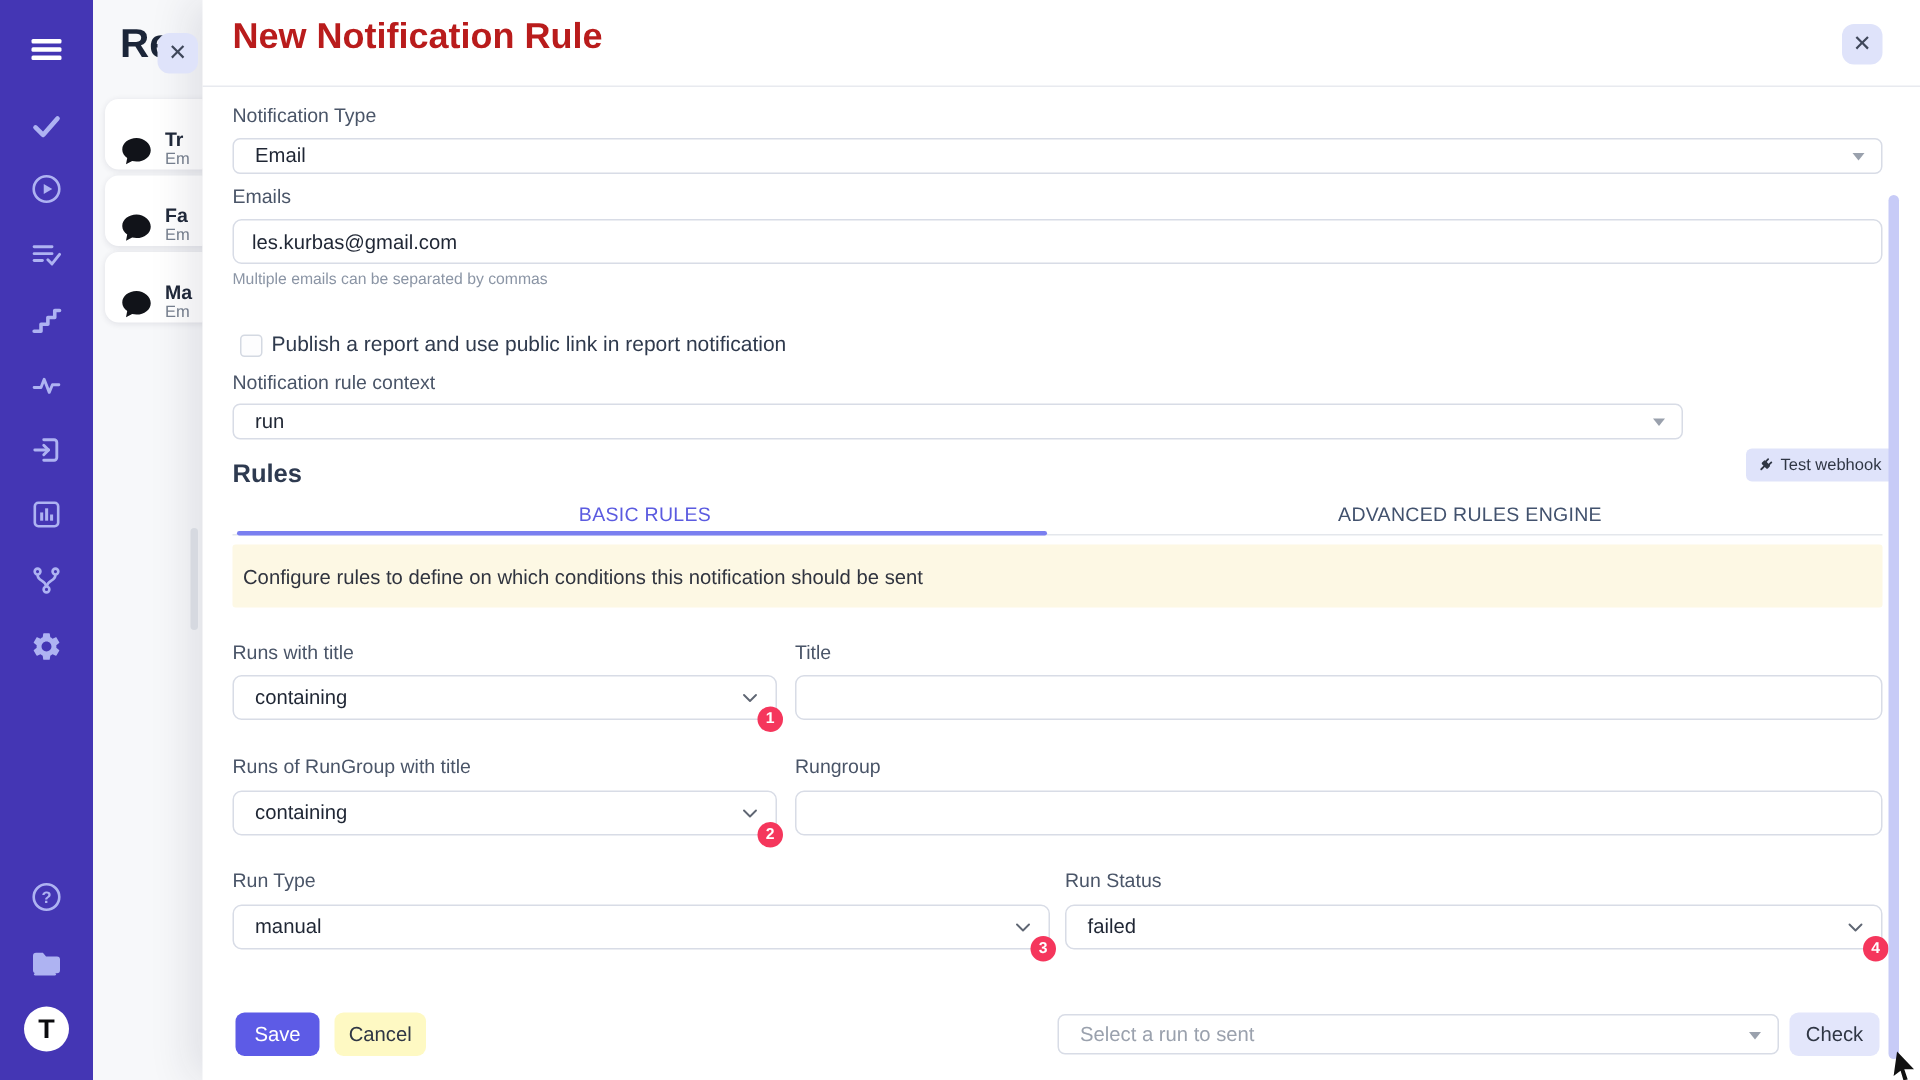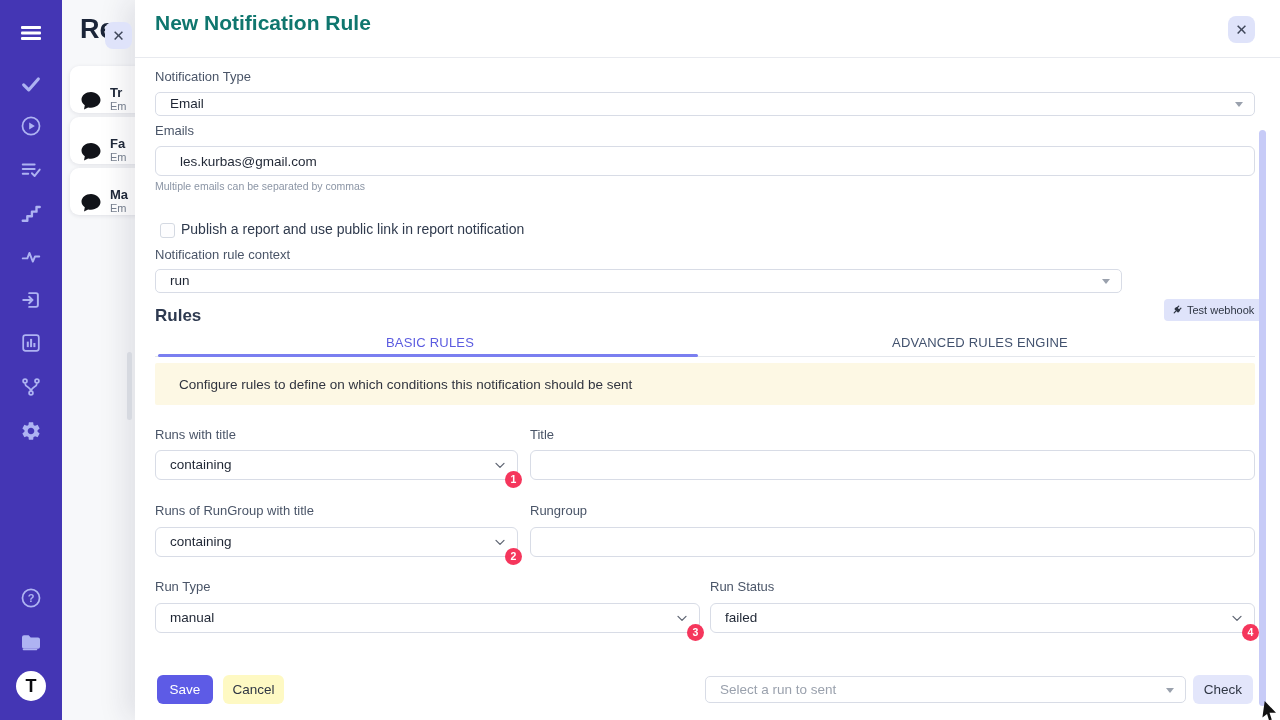--- a/index.html
+++ b/index.html
@@ -17,48 +17,48 @@
   #bgpage { position:absolute; left:62px; top:0; width:73px; height:720px; background:#f7f8fa; overflow:hidden; }
   #bg-title { position:absolute; left:18px; top:14px; font-size:27px; font-weight:bold; color:#1b2538; white-space:nowrap; }
   .bg-card { position:absolute; left:8px; width:110px; height:47px; background:#ffffff; border-radius:9px; box-shadow:0 1px 4px rgba(30,34,60,.10); display:flex; align-items:flex-end; padding-left:9px; }
   .bg-card-txt { margin-left:7px; }
   .bg-card-title { font-size:13px; font-weight:bold; color:#20293a; line-height:15px; }
   .bg-card-sub { font-size:11px; color:#77808f; line-height:13px; }
   #bg-scrollbar { position:absolute; left:127px; top:352px; width:5px; height:68px; background:#d6d9e0; border-radius:3px; z-index:12; }
 
   
   #modal { position:absolute; left:135px; top:0; width:1145px; height:720px; background:#ffffff; box-shadow:-10px 0 26px rgba(25,30,60,.10); z-index:10; }
-  #modal-title { position:absolute; left:20px; top:11px; font-size:21px; font-weight:bold; color:#0f766e; }
+  #modal-title { position:absolute; left:20px; top:11px; font-size:24px; font-weight:bold; color:#b91c1c; }
   #header-divider { position:absolute; left:0; top:57px; width:1145px; height:1px; background:#e8eaef; }
   .close-btn { position:absolute; width:27px; height:27px; background:#dfe3fa; border:none; border-radius:8px; color:#3f475a; font-size:15px; line-height:27px; text-align:center; cursor:pointer; font-family:"Liberation Sans", sans-serif; }
   #modal-close { left:1093px; top:16px; }
   #drawer-close { left:105px; top:22px; z-index:20; }
 
   .field-label { position:absolute; font-size:13px; color:#4a5568; }
   .select-box, .text-input { position:absolute; background:#fff; border:1px solid #d8dce6; border-radius:5px; font-size:13.5px; color:#1f2634; }
   .select-slim { height:24px; line-height:22px; padding:0 26px 0 14px; cursor:pointer; }
   .select-tall { height:30px; line-height:28px; padding:0 30px 0 14px; border-radius:6px; cursor:pointer; }
-  .text-input { height:30px; border-radius:6px; padding:0 24px; font-family:"Liberation Sans", sans-serif; outline:none; }
+  .text-input { height:30px; border-radius:6px; padding:0 12px; font-family:"Liberation Sans", sans-serif; outline:none; }
   .tri-down { position:absolute; width:0; height:0; border-left:4.5px solid transparent; border-right:4.5px solid transparent; border-top:5px solid #9aa1ad; top:50%; margin-top:-2px; right:11px; }
   .chev { position:absolute; right:9px; top:50%; margin-top:-8px; }
   #helper-text { position:absolute; left:20px; top:180px; font-size:10.5px; color:#8b95a5; }
 
   .checkbox { position:absolute; left:25px; top:223px; width:15px; height:15px; border:1px solid #d4d9e2; border-radius:3px; background:#fdfdfe; cursor:pointer; }
   #checkbox-label { position:absolute; left:46px; top:221px; font-size:14px; color:#2f3a4d; cursor:default; }
 
   #rules-heading { position:absolute; left:20px; top:306px; font-size:17px; font-weight:bold; color:#2e3a50; }
   #test-webhook-btn { position:absolute; left:1029px; top:299px; height:22px; padding:0 9px 0 7px; background:#dfe3fa; border:none; border-radius:4px; font-size:11px; color:#2f3644; display:flex; align-items:center; gap:4px; cursor:pointer; font-family:"Liberation Sans", sans-serif; }
 
   .tab { position:absolute; top:335px; width:550px; text-align:center; font-size:13px; cursor:pointer; letter-spacing:.2px; }
   #tab-basic { left:20px; color:#5b5be0; }
   #tab-advanced { left:570px; color:#42526e; }
   #tabs-border { position:absolute; left:20px; top:356px; width:1100px; height:1px; background:#e4e7ec; }
   #tab-underline { position:absolute; left:23px; top:354px; width:540px; height:3px; background:#7a7ff0; border-radius:2px; }
 
-  #info-banner { position:absolute; left:20px; top:363px; width:1100px; height:42px; background:#fdf8e4; border-radius:2px; display:flex; align-items:center; padding-left:24px; font-size:13.5px; color:#30343f; }
+  #info-banner { position:absolute; left:20px; top:363px; width:1100px; height:42px; background:#fdf8e4; border-radius:2px; display:flex; align-items:center; padding-left:7px; font-size:13.5px; color:#30343f; }
 
   .badge { position:absolute; width:17px; height:17px; background:#f5365c; border-radius:50%; color:#fff; font-size:10.5px; font-weight:bold; text-align:center; line-height:17px; z-index:3; }
 
   .btn { border:none; border-radius:6px; font-size:13.5px; cursor:pointer; font-family:"Liberation Sans", sans-serif; }
   #save-btn { position:absolute; left:22px; top:675px; width:56px; height:29px; background:#5d5be6; color:#ffffff; }
   #cancel-btn { position:absolute; left:88px; top:675px; width:61px; height:29px; background:#fef9c3; color:#2f3644; }
   #check-btn { position:absolute; left:1058px; top:675px; width:60px; height:29px; background:#e3e6fb; color:#2f3644; }
   #run-check-select { position:absolute; left:570px; top:676px; width:481px; height:27px; line-height:25px; color:#9aa1ad; }
 
   #modal-scrollbar { position:absolute; left:1259px; top:130px; width:7px; height:576px; background:#c7cbf7; border-radius:4px; z-index:30; }

